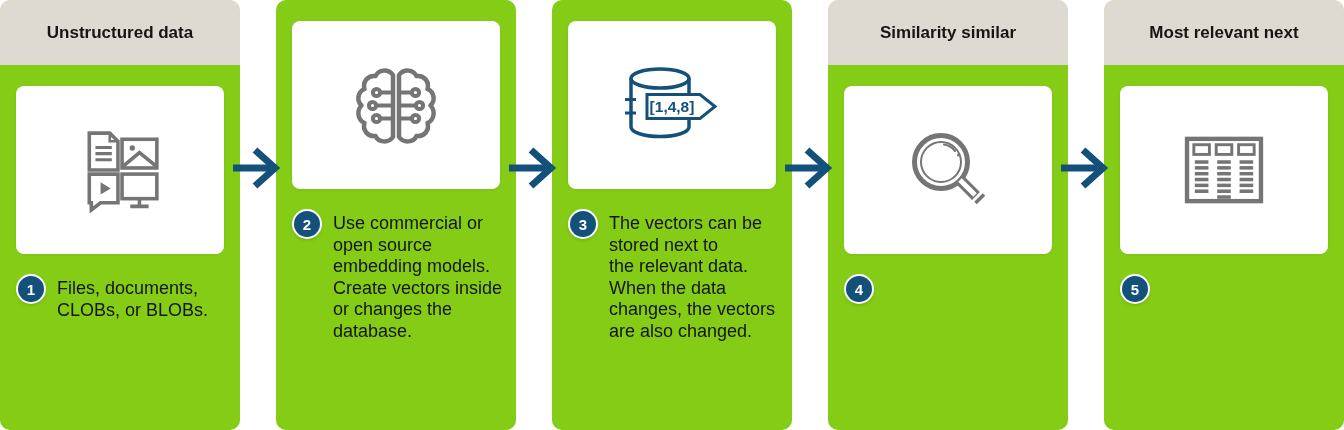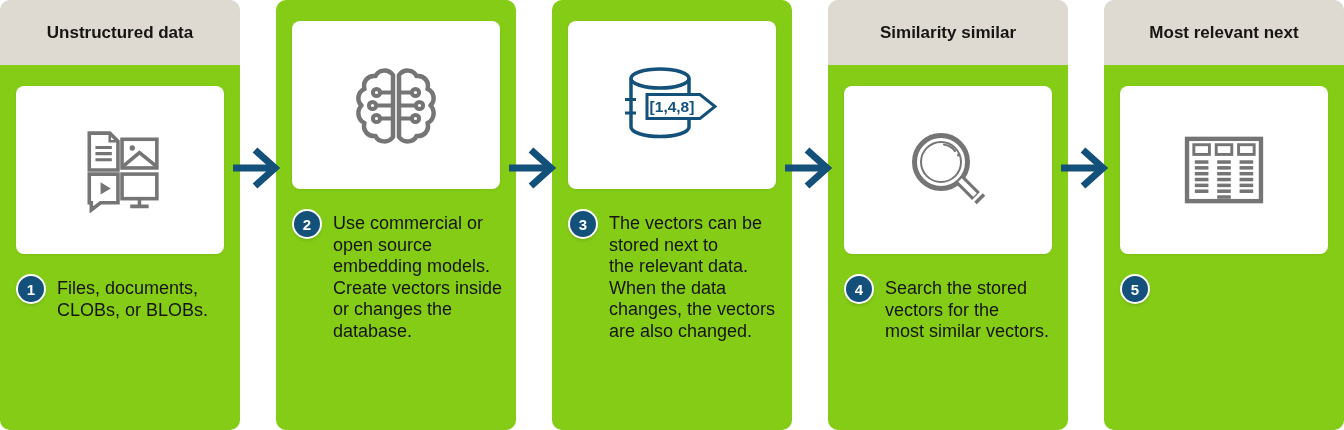--- a/index.html
+++ b/index.html
@@ -186,23 +186,20 @@
           <circle cx="38" cy="34" r="20" stroke-width="2"></circle>
           <path d="M41 16.5 A18 18 0 0 1 52 23" stroke-width="2.2" stroke-linecap="round"></path>
           <circle cx="55.5" cy="27" r="1.5" fill="#757575" stroke="none"></circle>
           <path d="M56 51 L73 68" stroke-width="11"></path>
           <path d="M57 52 L72 67" stroke-width="5" stroke="#ffffff"></path>
           <path d="M72.5 75 L81 66.5" stroke-width="3.5"></path>
         </svg>
       </div>
       <div class="caption-row">
         <span class="badge">4</span>
-        <p class="caption">Search the stored
-vectors for the
-most similar vectors.</p>
       </div>
     </div>
   </section>
 
   <div class="arrow-slot">
     <svg width="52" height="48" viewBox="0 0 52 48" fill="none" stroke="#13507A" stroke-width="7">
       <path d="M1 24 H38"></path>
         <path d="M23 6 L43 24 L23 42" stroke-linejoin="miter"></path>
     </svg>
   </div>

